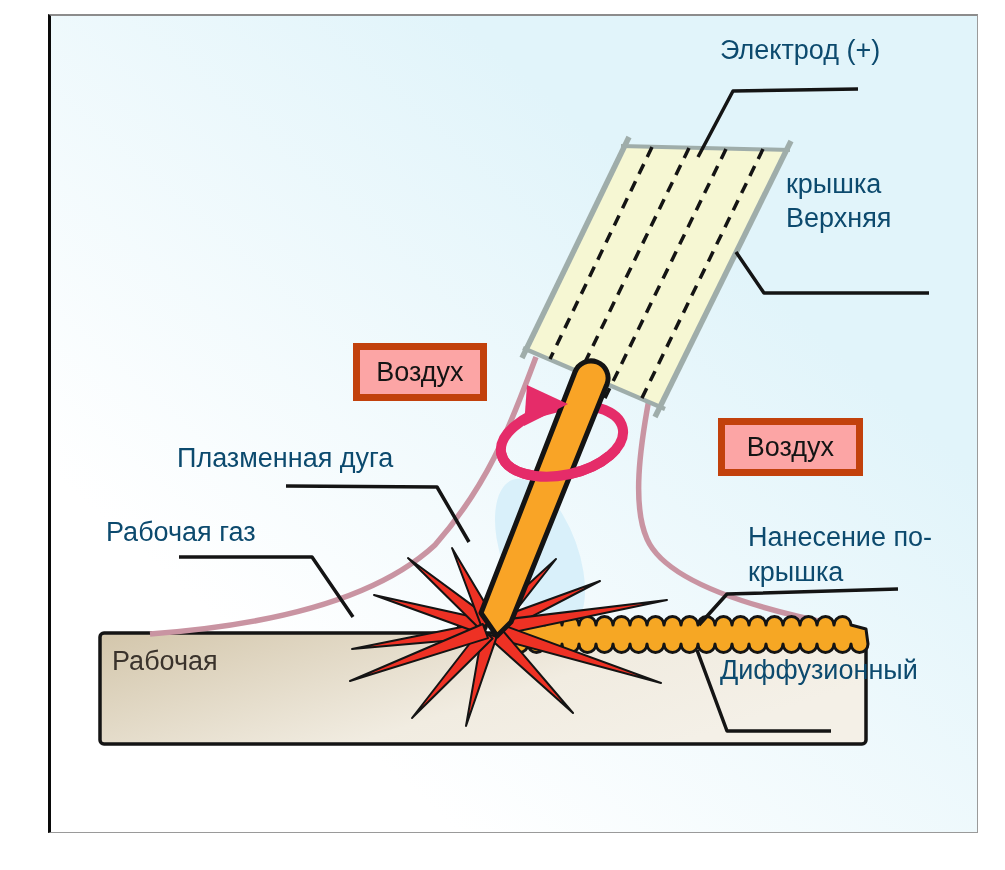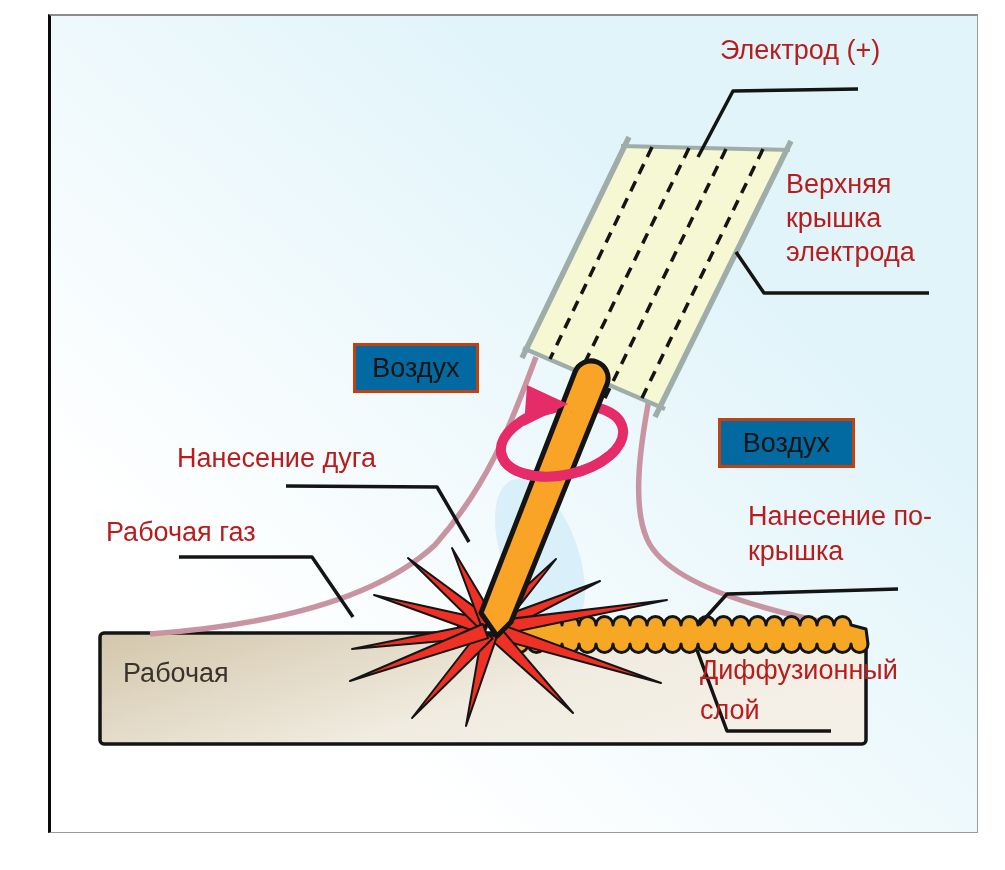--- a/index.html
+++ b/index.html
@@ -3,23 +3,23 @@
 <meta charset="utf-8">
 <style>
   html,body{margin:0;padding:0;background:#ffffff;}
   body{width:1005px;height:870px;position:relative;overflow:hidden;
        font-family:"Liberation Sans","DejaVu Sans",sans-serif;}
   #frame{position:absolute;left:48px;top:14px;width:926px;height:816px;
          border-left:3px solid #0a0a0a;border-top:2px solid #8c8c8c;
          border-right:1px solid #9a9a9a;border-bottom:1px solid #9a9a9a;
          background:linear-gradient(to top right,#ffffff 22%,#e1f4fa 72%);}
   svg#diagram{position:absolute;left:0;top:0;}
-  .lbl{position:absolute;color:#b91c1c;font-size:27px;line-height:34px;white-space:nowrap;}
+  .lbl{position:absolute;color:#0c4a6e;font-size:27px;line-height:34px;white-space:nowrap;}
   .lbl span{display:block;}
-  .airbox{position:absolute;background:#0369a1;border:3px solid #c2410c;
+  .airbox{position:absolute;background:#fca5a5;border:7px solid #c2410c;
           display:flex;align-items:center;justify-content:center;
           font-size:27px;color:#141414;}
   #lbl-worksurface{color:#3a332c;}
   #lbl-diffusion{line-height:40px;}
   #lbl-coating{line-height:35px;}
 </style>
 </head>
 <body>
 
 <div id="frame"></div>
@@ -93,46 +93,44 @@
     <path d="M 898 589 L 727 594 L 699 625"></path>
     <path d="M 697 650 L 727 731 L 831 731"></path>
   </g>
 </svg>
 
 <div class="lbl" id="lbl-electrode" style="left:720px;top:33px;">
     <span>Электрод (+)</span>
   </div>
 
 <div class="lbl" style="left:786px;top:167px;">
+  <span>крышка</span>
   <span>Верхняя</span>
-  <span>крышка</span>
-  <span>электрода</span>
 </div>
 
 <div class="airbox" style="left:353px;top:343px;width:120px;height:44px;">
   <span>Воздух</span>
 </div>
 
 <div class="airbox" style="left:718px;top:418px;width:131px;height:44px;">
   <span>Воздух</span>
 </div>
 
 <div class="lbl" style="left:177px;top:441px;">
-    <span>Нанесение дуга</span>
+    <span>Плазменная дуга</span>
   </div>
 
 <div class="lbl" style="left:106px;top:515px;">
     <span>Рабочая газ</span>
   </div>
 
-<div class="lbl" id="lbl-coating" style="left:748px;top:499px;">
+<div class="lbl" id="lbl-coating" style="left:748px;top:520px;">
   <span>Нанесение по-</span>
   <span>крышка</span>
 </div>
 
-<div class="lbl" id="lbl-worksurface" style="left:123px;top:644px;margin-top:12px;">
+<div class="lbl" id="lbl-worksurface" style="left:112px;top:644px;">
   <span>Рабочая</span>
 </div>
 
-<div class="lbl" id="lbl-diffusion" style="left:700px;top:650px;">
+<div class="lbl" id="lbl-diffusion" style="left:720px;top:650px;">
   <span>Диффузионный</span>
-  <span>слой</span>
 </div>
 
 </body></html>

